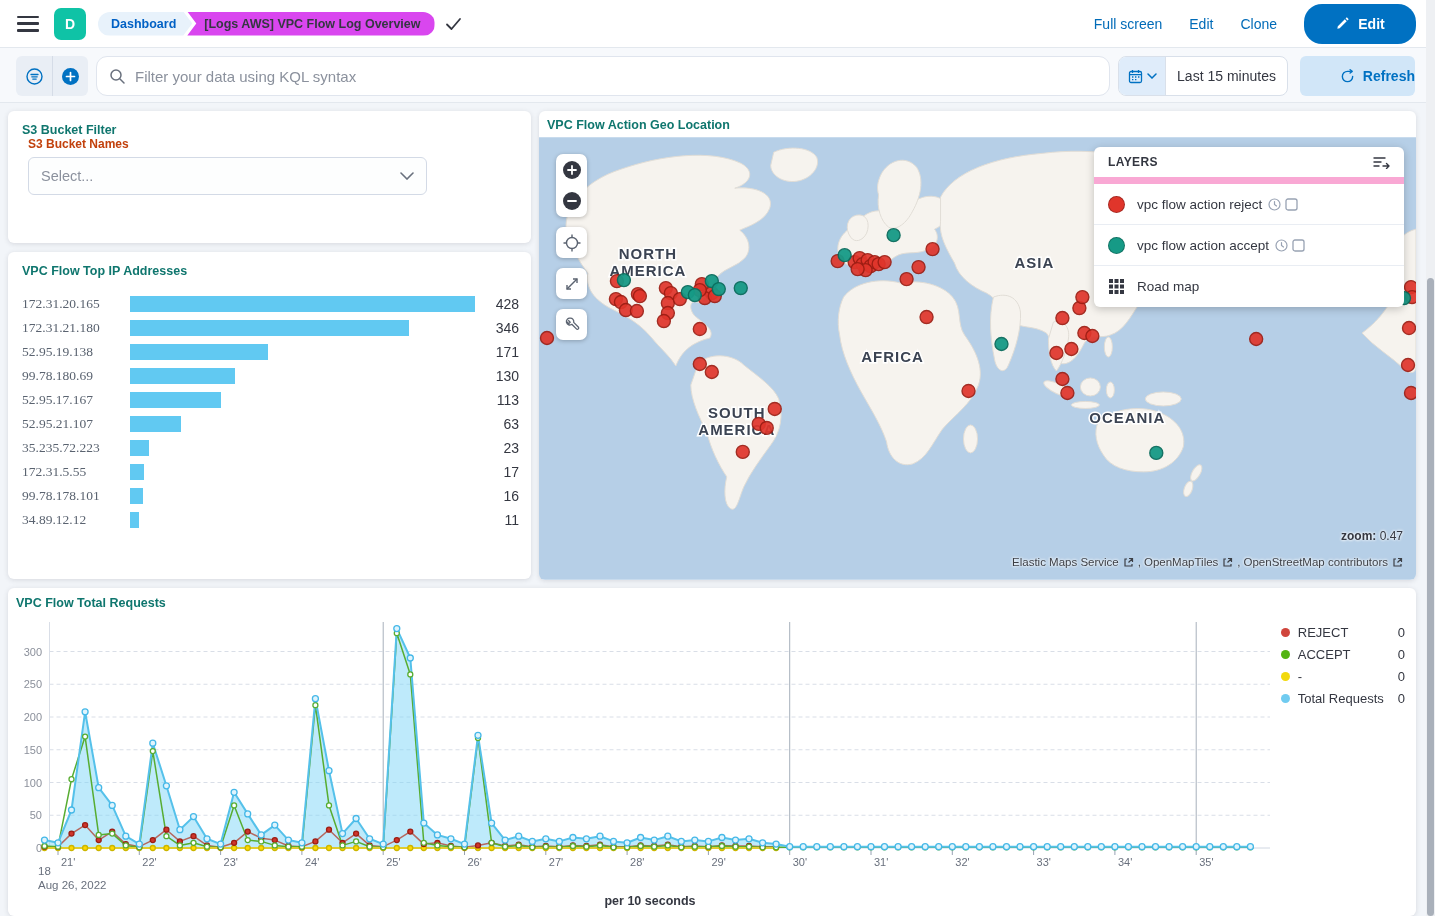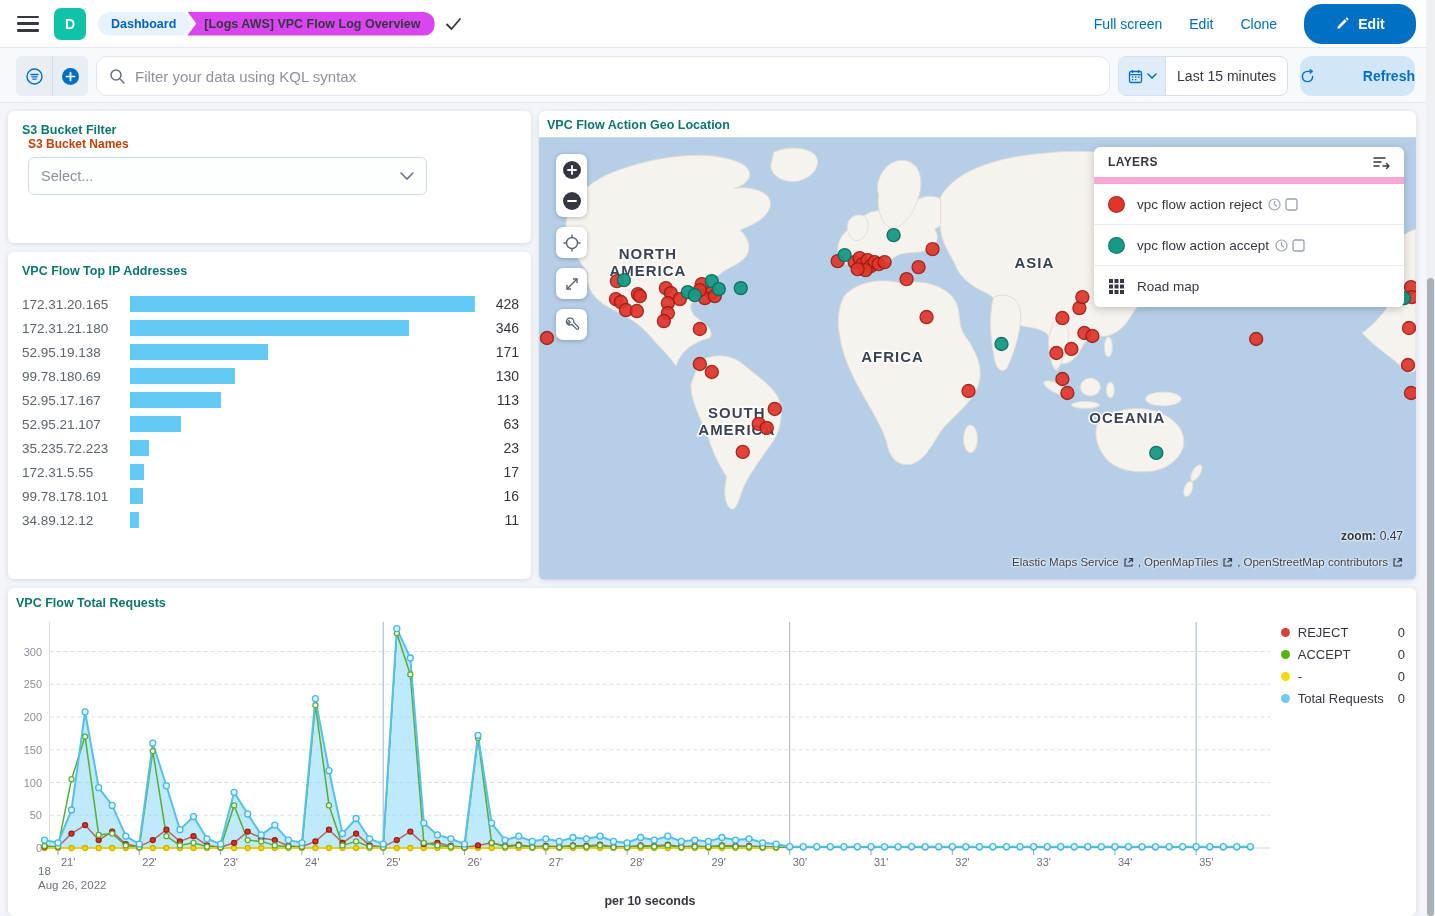--- a/index.html
+++ b/index.html
@@ -37,36 +37,36 @@
     border:1px solid #e0e5ee; border-radius:11px; display:flex; align-items:center; padding:0 12px; }
   #search-box input { border:none; outline:none; flex:1; margin-left:9px; font-size:15px; color:#343741;
     font-family:"Liberation Sans", sans-serif; background:transparent;}
   #search-box input::placeholder { color:#8b919d; }
   #date-group { position:absolute; left:1118px; top:8px; width:170px; height:40px; background:#fff;
     border:1px solid #d9e0ea; border-radius:8px; display:flex; overflow:hidden; }
   #date-cal { width:47px; background:#dfecfa; display:flex; align-items:center; justify-content:center; gap:4px;
     border-right:1px solid #d9e0ea; cursor:pointer;}
   #date-text { flex:1; display:flex; align-items:center; justify-content:center; font-size:14px; color:#343741; cursor:pointer;}
   #refresh-btn { position:absolute; left:1300px; top:8px; width:115px; height:40px; background:#d1e6f8;
-    border:none; border-radius:12px; color:#0071c2; font-size:14px; font-weight:600; display:flex; align-items:center;
-    justify-content:space-between; gap:8px; cursor:pointer; font-family:"Liberation Sans", sans-serif;}
+    border:none; border-radius:6px; color:#0071c2; font-size:14px; font-weight:600; display:flex; align-items:center;
+    justify-content:flex-end; gap:8px; cursor:pointer; font-family:"Liberation Sans", sans-serif;}
 
   
   .panel { position:absolute; background:#fff; border-radius:6px; box-shadow:0 1px 5px rgba(52,55,65,.15); }
   .panel-title { font-size:12.5px; font-weight:bold; color:#0f766e; }
   #panel-s3 { left:8px; top:111px; width:523px; height:132px; padding:12px 14px; }
   #s3-label { margin-top:0; margin-left:6px; font-size:12px; font-weight:bold; color:#c2410c; }
   #s3-select { margin-top:6px; margin-left:6px; width:399px; height:38px; border:1px solid #d3dae6; border-radius:6px;
     background:#fdfefe; display:flex; align-items:center; padding:0 12px; font-size:14.5px; color:#8b919d; cursor:pointer;}
   #s3-select .chev { margin-left:auto; }
 
   #panel-ips { left:8px; top:252px; width:523px; height:327px; padding:12px 12px 0 14px; }
   #ip-rows { margin-top:14px; }
   .ip-row { display:flex; align-items:center; height:24px; }
-  .ip-label { width:100px; font-size:13.5px; color:#5a6370; white-space:nowrap; }
+  .ip-label { width:100px; font-size:13.5px; color:#5a6370; white-space:nowrap;font-family:Liberation Serif, serif; }
   .ip-track { flex:1; height:16px; margin-left:8px; position:relative; }
   .ip-bar { height:16px; background:#61c9f2; }
   .ip-value { width:44px; text-align:right; font-size:14px; color:#343741; }
 
   #panel-map { left:539px; top:111px; width:877px; height:469px; overflow:hidden; }
   #map-title { padding:7px 0 0 8px; }
   #map-wrap { position:absolute; left:0; top:26px; width:877px; height:443px; }
   #map-svg { position:absolute; left:0; top:0; }
   .map-ctl-col { position:absolute; left:17px; top:17px; display:flex; flex-direction:column; gap:10px; z-index:5;}
   .map-btn { width:31px; height:31px; background:#fff; border-radius:7px; box-shadow:0 1px 4px rgba(0,0,0,.25);

